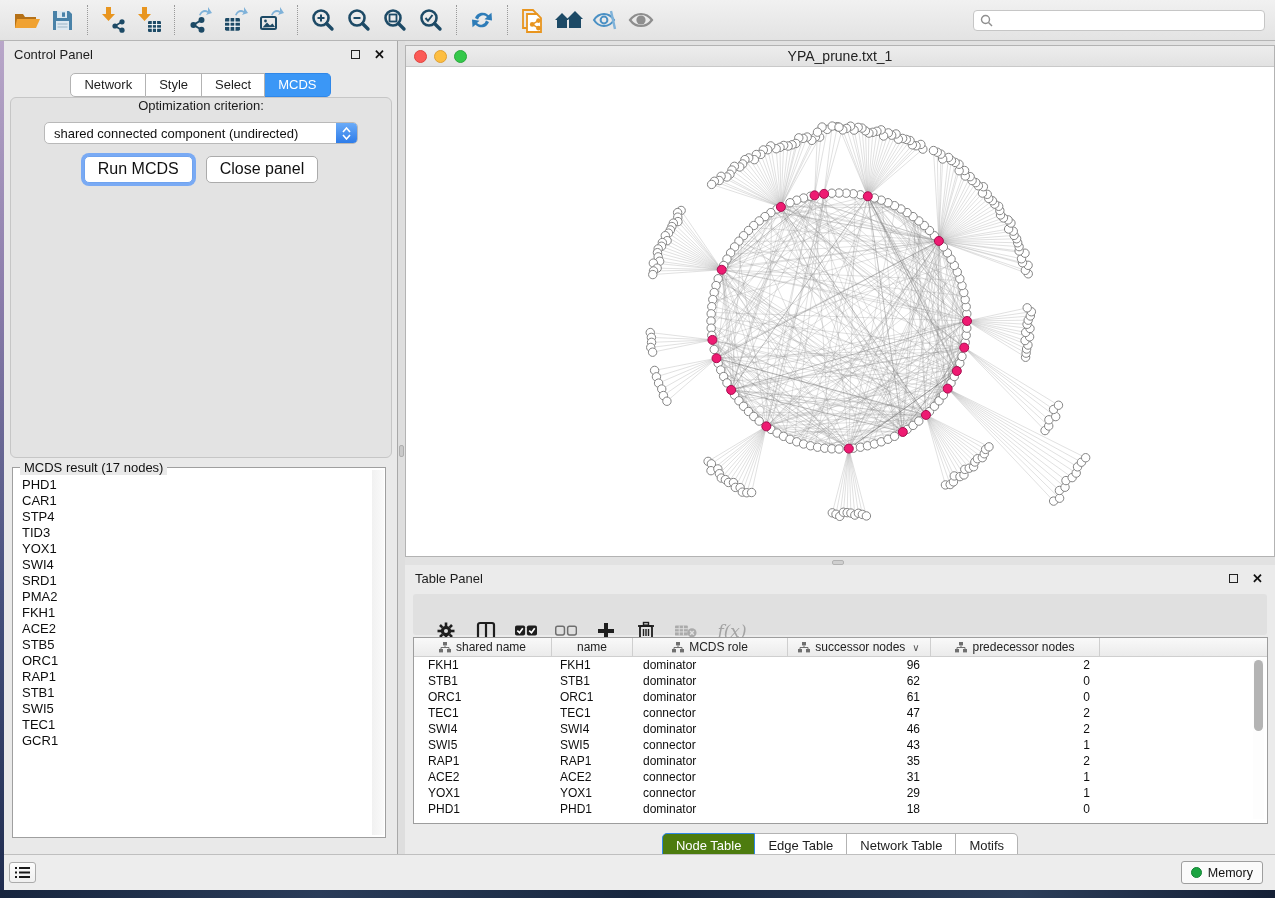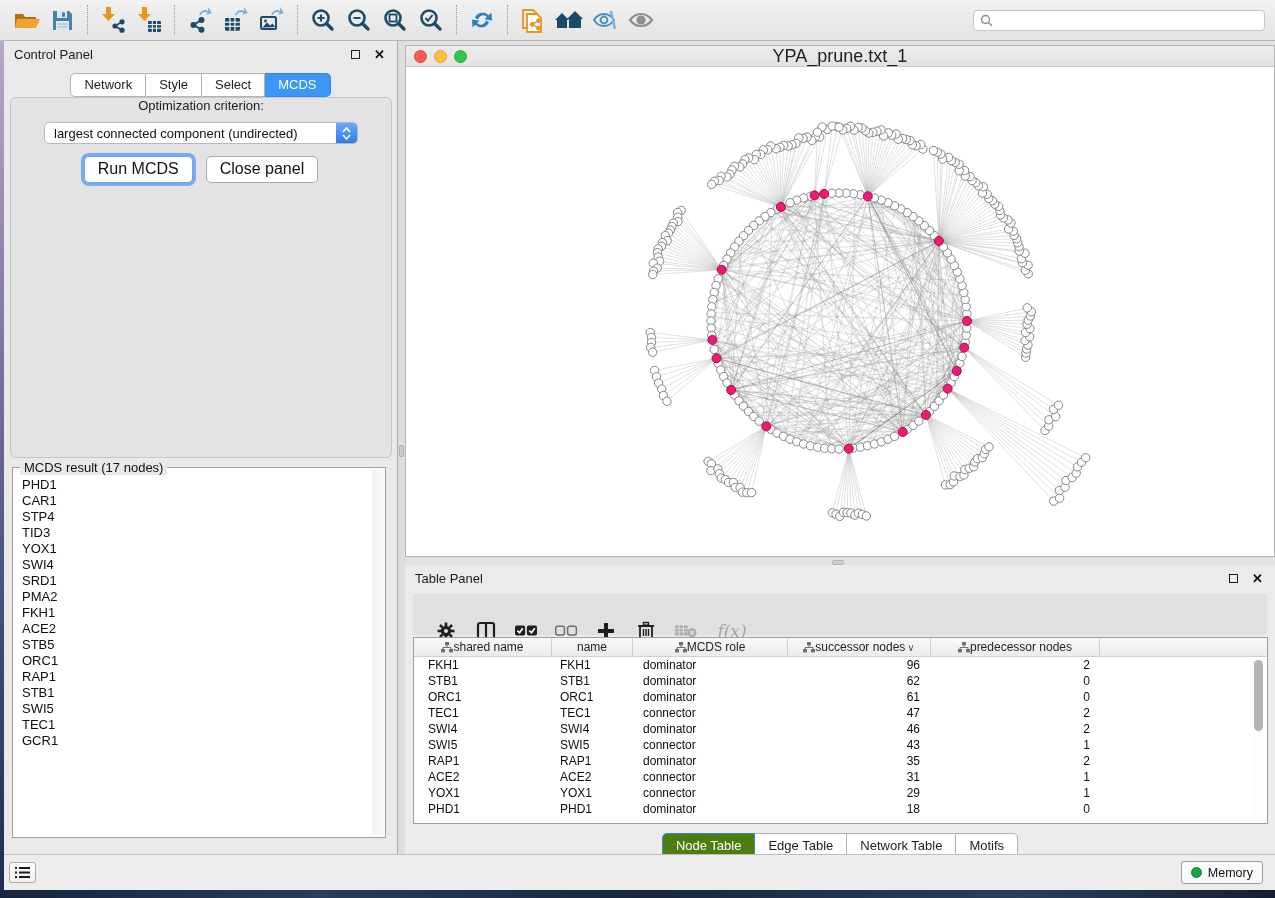--- a/index.html
+++ b/index.html
@@ -66,37 +66,37 @@
     background:#c9c9c9; border:1px solid #aeaeae; border-radius:2px; }
 
   #net-window { position:absolute; left:7px; top:4px; right:0; height:512px;
     border:1px solid #b3b3b3; background:#fff; }
   #net-titlebar { height:21px; background:linear-gradient(#ededed,#e2e2e2);
     border-bottom:1px solid #c9c9c9; display:flex; align-items:center; padding:0 8px; }
   .tl { width:13px; height:13px; border-radius:50%; margin-right:7px; }
   .tl.red { background:#fc5b57; border:1px solid #e0443e; }
   .tl.yellow { background:#fdbe41; border:1px solid #dfa133; }
   .tl.green { background:#34c84a; border:1px solid #2aa83c; }
-  #net-title { position:absolute; left:0; right:0; text-align:center; font-size:18px; color:#222; pointer-events:none; }
+  #net-title { position:absolute; left:0; right:0; text-align:center; font-size:14px; color:#222; pointer-events:none; }
   #net-canvas { position:absolute; left:0; right:0; top:21px; bottom:0; background:#fff; overflow:hidden; }
 
   #h-divider-grip { position:absolute; left:434px; top:519px; width:12px; height:5px;
     background:#cfcfcf; border:1px solid #b2b2b2; border-radius:2px; }
 
   
   #table-panel { position:absolute; left:7px; right:0; top:524px; bottom:0; background:#ebebeb; }
   #tp-toolbar { margin:3px 8px 0; height:41px; background:#e0e0e0; border-radius:3px;
     display:flex; align-items:center; padding-left:22px; gap:18px; }
   .tp-icon { width:22px; height:22px; display:flex; align-items:center; justify-content:center;margin-top:32px; }
   .fx-label { font-family:"DejaVu Serif", serif; font-style:italic; font-size:17px; color:#a3a3a3; }
   #node-table { position:absolute; left:8px; right:7px; top:72px; height:187px;
     background:#fff; border:1px solid #9d9d9d; overflow:hidden; }
   #nt-header { display:flex; height:19px; background:linear-gradient(#f9f9f9,#ebebeb);
     border-bottom:1px solid #cfcfcf; }
-  .nt-hcell { display:flex; align-items:center; justify-content:center; 
+  .nt-hcell { display:flex; align-items:center; justify-content:center; gap:5px;
     font-size:12px; color:#222; border-right:1px solid #cfcfcf; }
   .nt-hcell .sort { font-size:10px; color:#555; margin-left:2px; }
   .nt-row { display:flex; height:16px; font-size:12px; color:#0e0e0e; align-items:center; }
   .nt-cell { overflow:hidden; white-space:nowrap; }
   #nt-scroll { position:absolute; right:3px; top:21px; bottom:4px; width:11px; background:#fdfdfd; }
   #nt-thumb { position:absolute; left:1px; top:1px; width:9px; height:71px;
     background:#b4b4b4; border-radius:5px; }
   #tp-tabs { position:absolute; left:0; right:0; top:268px; display:flex; justify-content:center; }
   .tp-tab { font-size:13px; padding:4px 13px 5px; background:#fff; border:1px solid #b3b3b3;
     border-left-width:0; color:#1d1d1d; }
@@ -292,21 +292,21 @@
       </div>
       <div id="cp-tabs">
           <div class="cp-tab">Network</div>
           <div class="cp-tab">Style</div>
           <div class="cp-tab">Select</div>
           <div class="cp-tab active">MCDS</div>
         </div>
       <div id="cp-inner">
         <div id="opt-label">Optimization criterion:</div>
         <div id="opt-dropdown">
-          <span>largest connected component (undirected)</span>
+          <span>shared connected component (undirected)</span>
           <span id="opt-stepper">
             <svg width="9" height="6" viewBox="0 0 9 6">
                 <path d="M1 5 L4.5 1 L8 5" fill="none" stroke="#fff" stroke-width="1.6"></path>
               </svg>
             <svg width="9" height="6" viewBox="0 0 9 6">
                 <path d="M1 1 L4.5 5 L8 1" fill="none" stroke="#fff" stroke-width="1.6"></path>
               </svg>
           </span>
         </div>
         <div id="btn-row">

